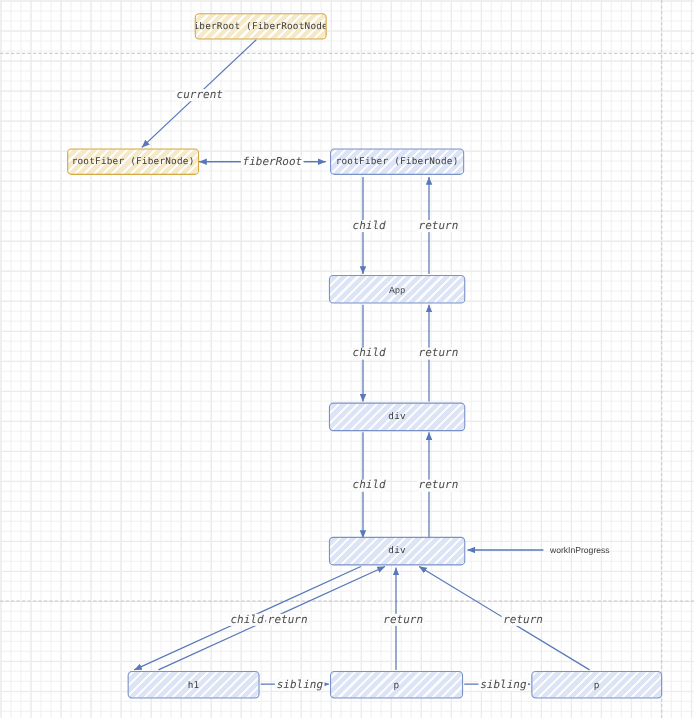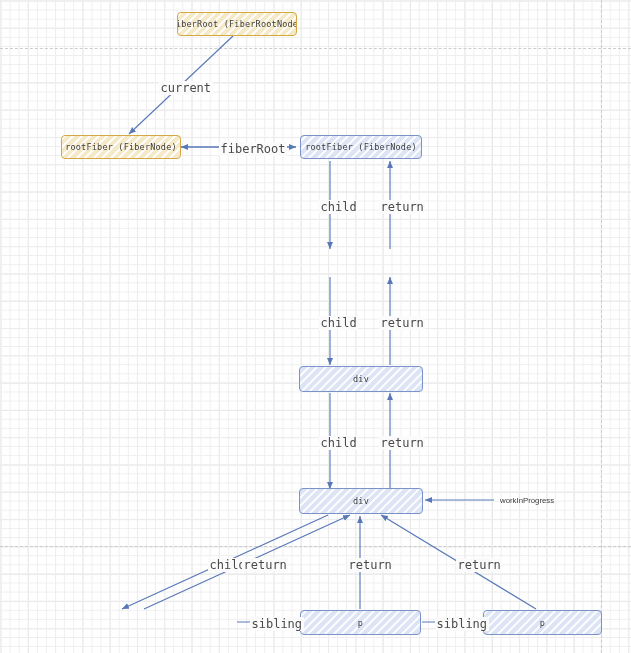--- a/index.html
+++ b/index.html
@@ -71,27 +71,28 @@
       rgba(255,255,255,0.9) 2px,
       rgba(255,255,255,0) 2px,
       rgba(255,255,255,0) 6px);
   }
   .node-sans { font-family: "Liberation Sans", sans-serif; font-size: 8px; }
 
   
   .elabel {
     position: absolute;
     font-family: "DejaVu Sans Mono", monospace;
-    font-size: 12px;
+    font-size: 10px;
     color: #4a4a4a;
     background: #fbfbfb;
     padding: 0 1.5px;
     white-space: nowrap;
     letter-spacing: 0px;
     z-index: 5;
+    font-style: italic;
   }
   .plain-label {
     position: absolute;
     font-family: Liberation Sans, sans-serif;
     font-size: 7.8px;
     color: #3c3c3c;
     white-space: nowrap;
     z-index: 5;
   }
 </style>
@@ -153,29 +154,35 @@
   </div>
 
   <div class="node node-yellow" style="left:61px; top:135px; width:120px; height:24px;">
     <span class="lbl">rootFiber (FiberNode)</span>
   </div>
 
   <div class="node node-blue" style="left:300px; top:135px; width:122px; height:24px;">
     <span class="lbl">rootFiber (FiberNode)</span>
   </div>
 
+  <div class="node node-blue node-sans" style="left:299px; top:250px; width:124px; height:26px;">
+    <span class="lbl">App</span>
+  </div>
 
   <div class="node node-blue" style="left:299px; top:366px; width:124px; height:26px;">
     <span class="lbl">div</span>
   </div>
 
   <div class="node node-blue" style="left:299px; top:488px; width:124px; height:26px;">
     <span class="lbl">div</span>
   </div>
 
+  <div class="node node-blue" style="left:116px; top:610px; width:120px; height:25px;">
+    <span class="lbl">h1</span>
+  </div>
 
   <div class="node node-blue" style="left:300px; top:610px; width:121px; height:25px;">
     <span class="lbl">p</span>
   </div>
 
   <div class="node node-blue" style="left:483px; top:610px; width:119px; height:25px;">
     <span class="lbl">p</span>
   </div>
 
   <div class="elabel" style="left:159px; top:81px;">current</div>

